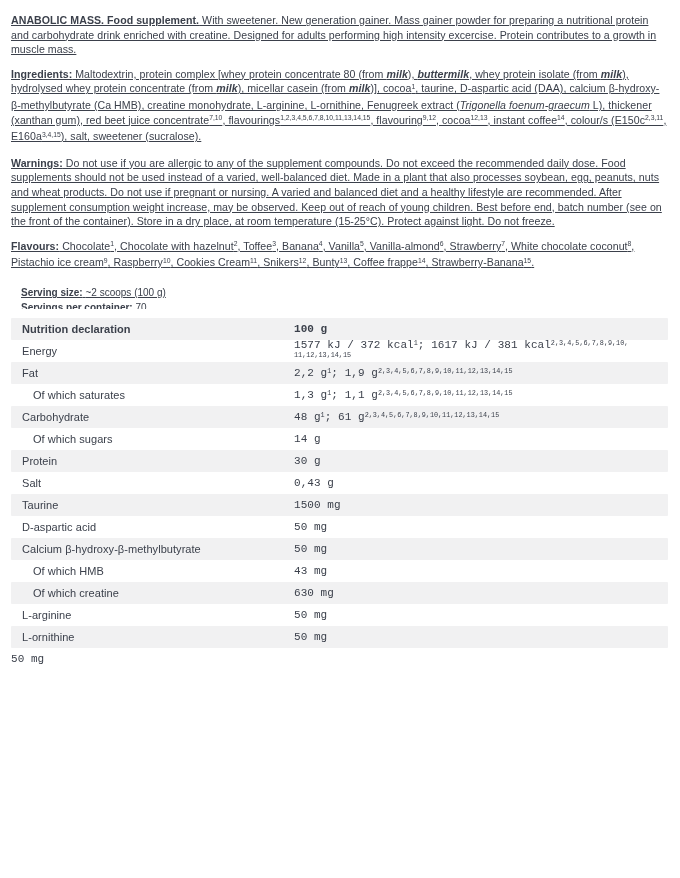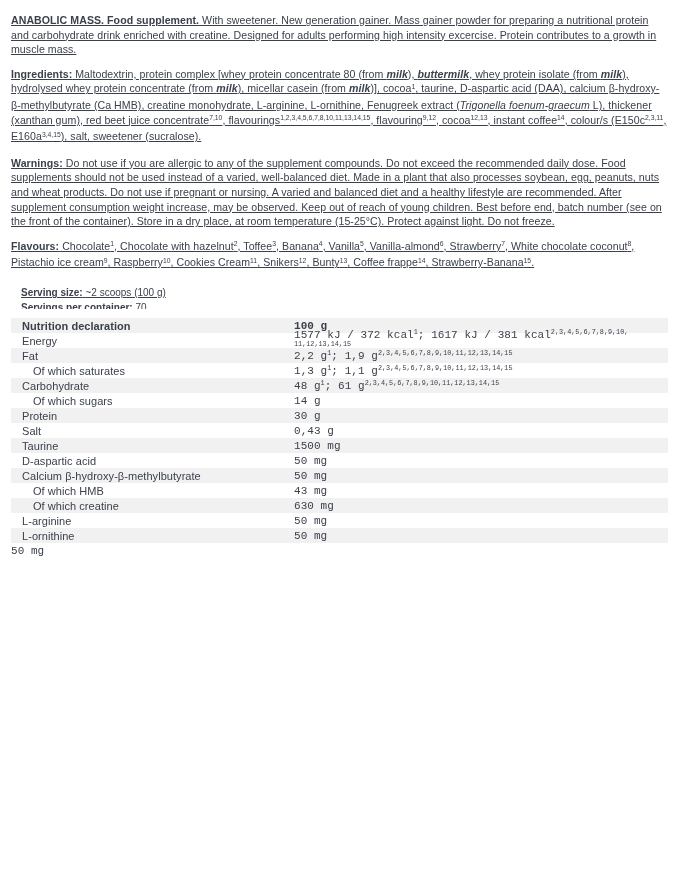--- a/index.html
+++ b/index.html
@@ -38,21 +38,21 @@
     font-size: 10px;
     line-height: 15px;
   }
   .serving .lbl { font-weight: bold; }
 
   
   .ntable { margin-top: 9px; }
   .nrow {
     display: flex;
     align-items: center;
-    height: 15px;
+    height: 22px;
     font-size: 11px;
     letter-spacing: 0.05px;
     border-radius: 1px;
   }
   .nrow.shade { background: var(--shade, #f1f1f2); }
   #rows .nrow:nth-child(even) { background: var(--shade, #f1f1f2); }
   .cell-label {
     flex: 0 0 283px;
     padding-left: 11px;
   }

